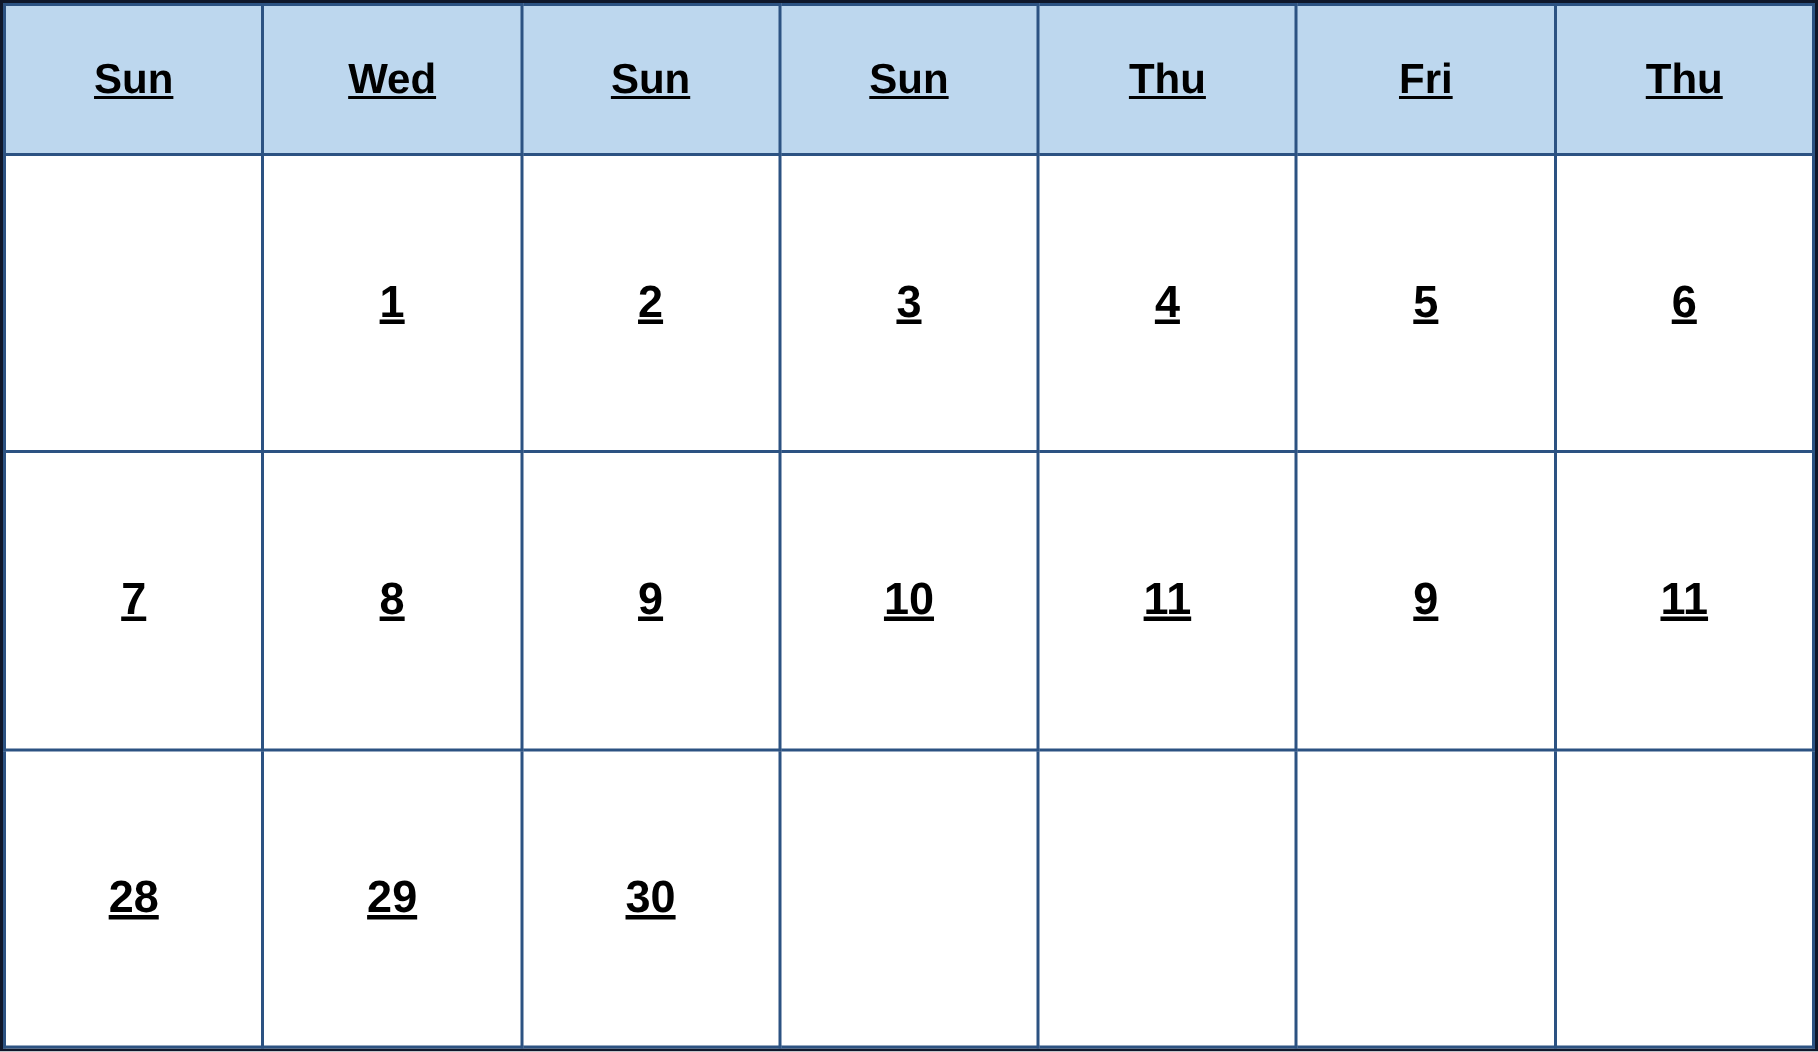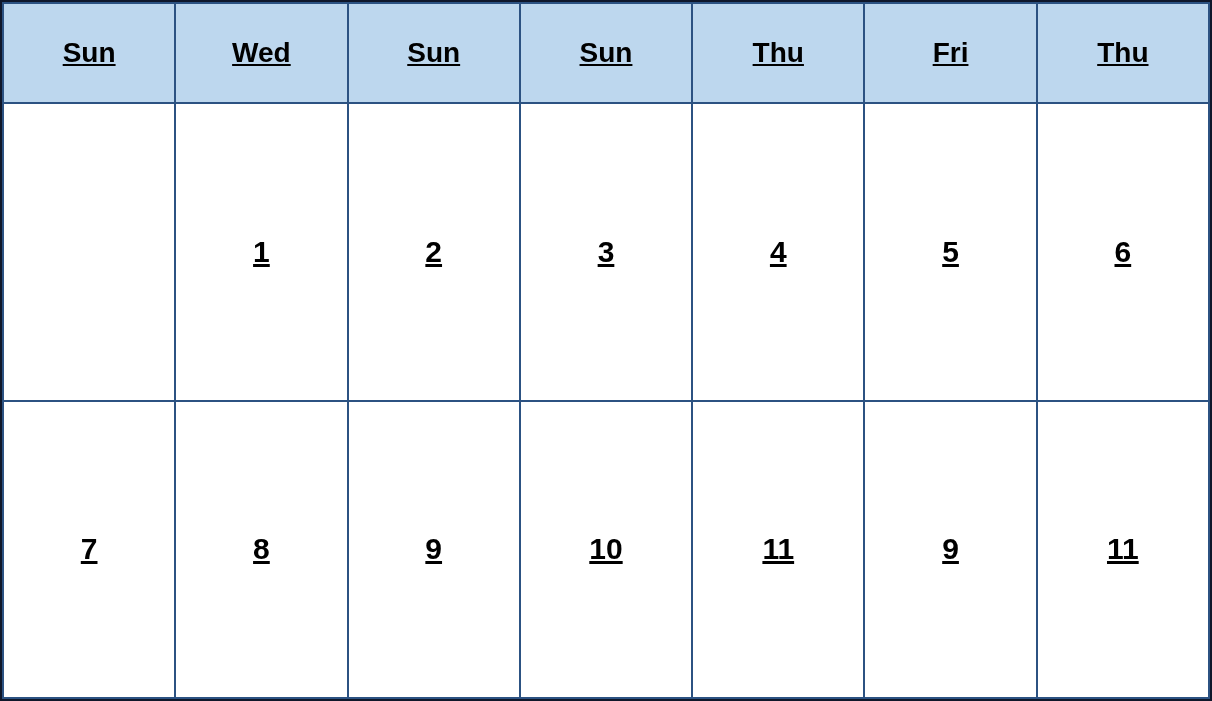--- a/index.html
+++ b/index.html
@@ -85,15 +85,24 @@
         </tr>
         <tr>
           <td>7</td>
           <td>8</td>
           <td>9</td>
           <td>10</td>
           <td>11</td>
           <td>9</td>
           <td>11</td>
         </tr>
+        <tr>
+          <td>28</td>
+          <td>29</td>
+          <td>30</td>
+          <td class="empty"></td>
+          <td class="empty"></td>
+          <td class="empty"></td>
+          <td class="empty"></td>
+        </tr>
       </tbody>
   </table>
 </div>
 
 </body></html>

